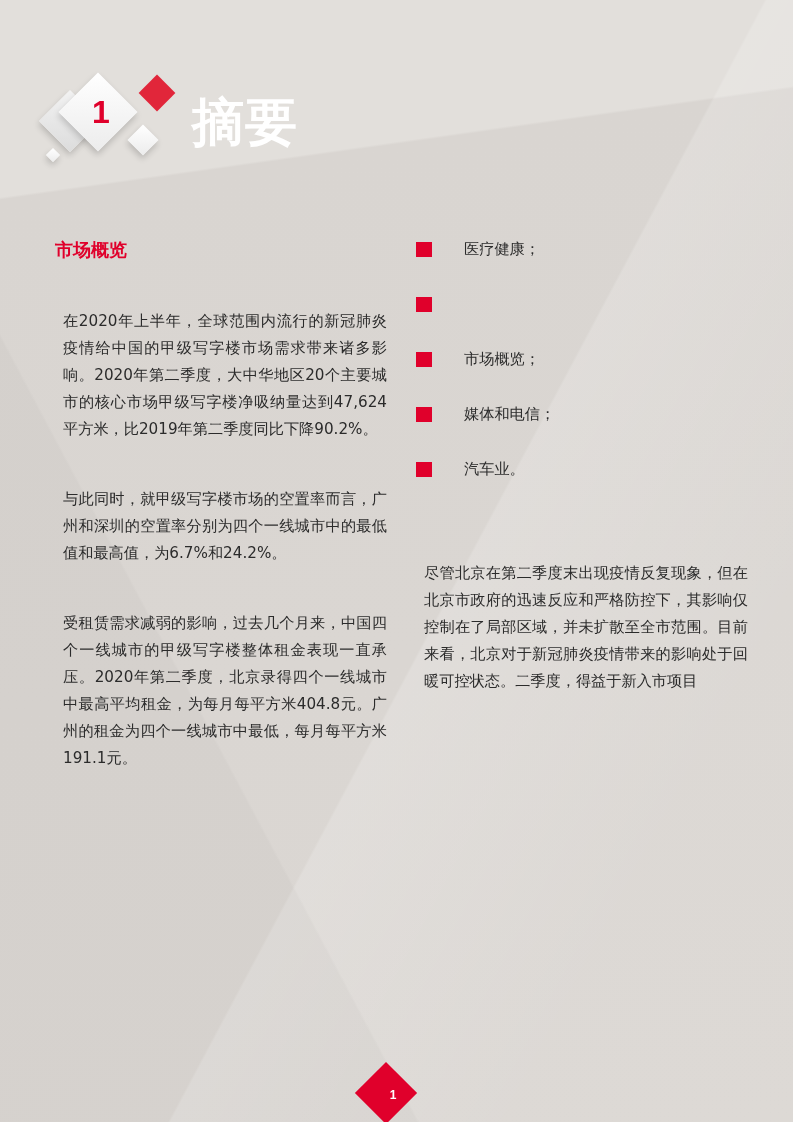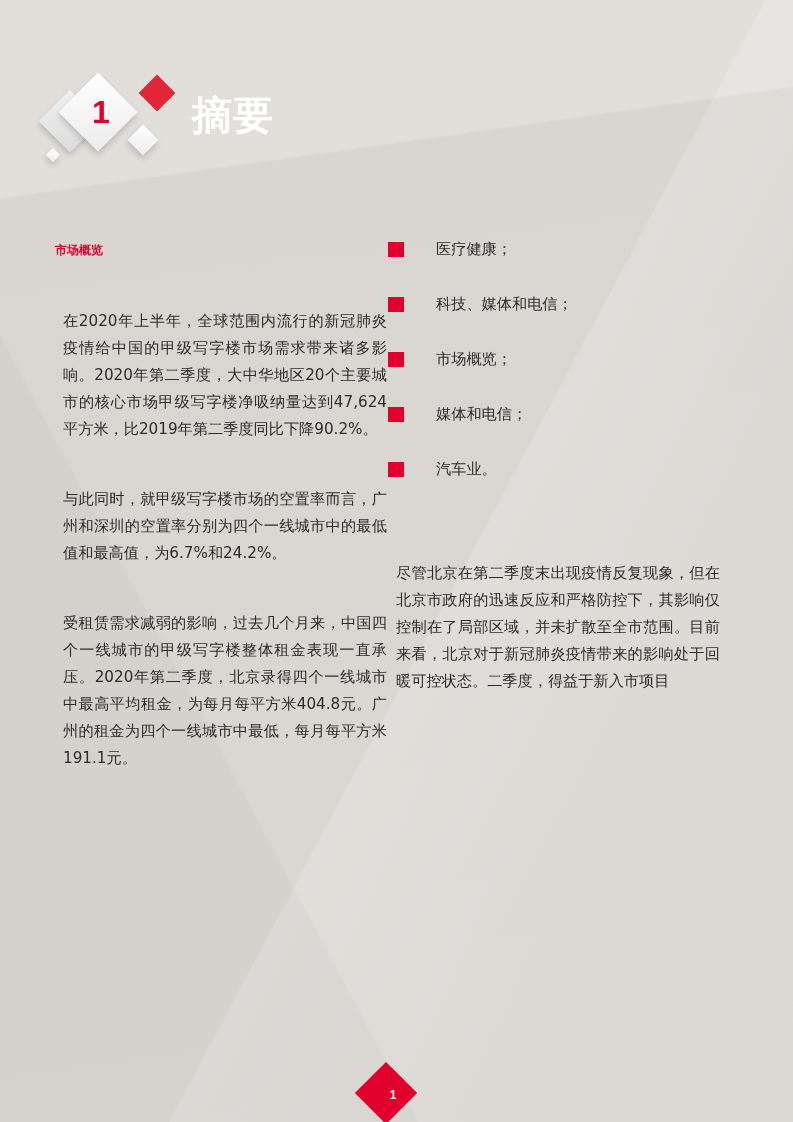--- a/index.html
+++ b/index.html
@@ -22,28 +22,28 @@
   .dia { position: absolute; transform: rotate(45deg);
     background: linear-gradient(135deg, #ffffff 0%, #ececec 100%);
     box-shadow: 2px 3px 6px rgba(0,0,0,0.18); }
   .dia.big { left: 30px; top: 22px; width: 56px; height: 56px; }
   .dia.back { left: 8px; top: 37px; width: 44px; height: 44px; background: linear-gradient(135deg,#f2f2f2,#dcdcdc); }
   .dia.mid { left: 92px; top: 67px; width: 22px; height: 22px; }
   .dia.small { left: 8px; top: 88px; width: 10px; height: 10px; }
   .dia.red { left: 104px; top: 18px; width: 26px; height: 26px; background: #e1263a; box-shadow: none; }
   .hdr-num { position: absolute; left: 48px; top: 32px; width: 26px; text-align: center;
     font-family: "Liberation Sans", sans-serif; font-weight: bold; font-size: 32px; color: #e0002b; }
-  .hdr-title { position: absolute; left: 152px; top: 26px; font-size: 40px; font-weight: bold;
+  .hdr-title { position: absolute; left: 152px; top: 26px; font-size: 52px; font-weight: bold;
     color: #ffffff; letter-spacing: 1px; }
 
   
   .col { position: absolute; top: 236px; width: 340px; font-size: 15.2px; line-height: 27px; }
   .col-left { left: 55px; }
-  .col-right { left: 388px; }
-  .sec-title { color: #e0002b; font-weight: bold; font-size: 12px; margin: 0; line-height: 28px; }
+  .col-right { left: 416px; }
+  .sec-title { color: #e0002b; font-weight: bold; font-size: 18px; margin: 0; line-height: 28px; }
   .para { margin: 8px; text-align: justify; }
   .bullet { display: flex; align-items: center; height: 27px; }
   .sq { width: 16px; height: 15px; background: #e0002b; flex: 0 0 16px; }
   .bullet-text { margin-left: 32px; }
   .page-badge { position: absolute; left: 364px; top: 1071px; width: 44px; height: 44px;
     background: #e0002b; transform: rotate(45deg); }
   .page-num { position: absolute; left: 364px; top: 1088px; width: 58px; text-align: center;
     color: #fff; font-weight: bold; font-size: 12px; font-family: "Liberation Sans", sans-serif; }
 </style>
 </head>
@@ -76,21 +76,20 @@
 </div>
 
 <div class="col col-right">
   <div class="bullet">
     <span class="sq"></span>
     <span class="bullet-text">医疗健康；</span>
   </div>
   <div style="height:28px"></div>
   <div class="bullet">
     <span class="sq"></span>
-    <span class="bullet-text">科技、媒体和电信；</span>
   </div>
   <div style="height:28px"></div>
   <div class="bullet">
     <span class="sq"></span>
     <span class="bullet-text">市场概览；</span>
   </div>
   <div style="height:28px"></div>
   <div class="bullet">
     <span class="sq"></span>
     <span class="bullet-text">媒体和电信；</span>

